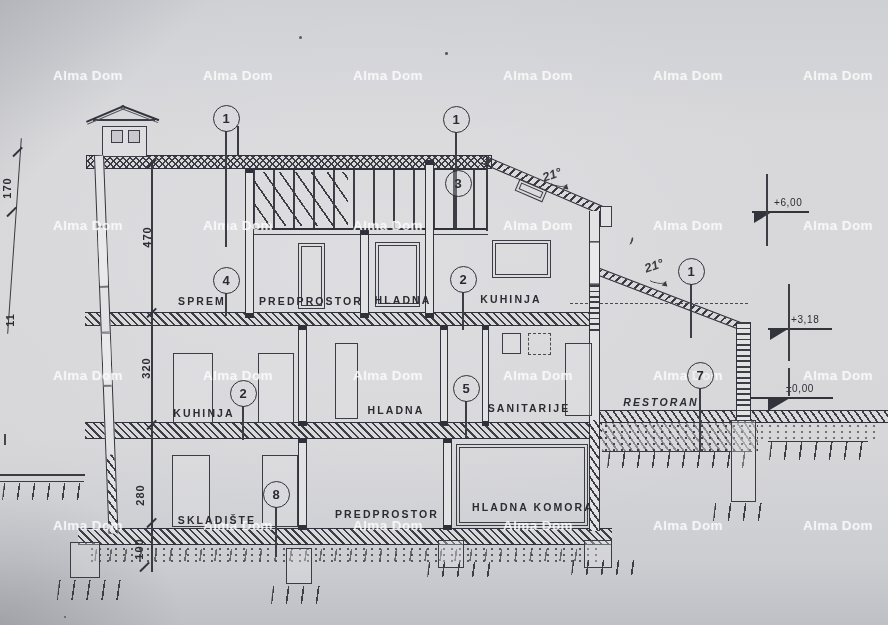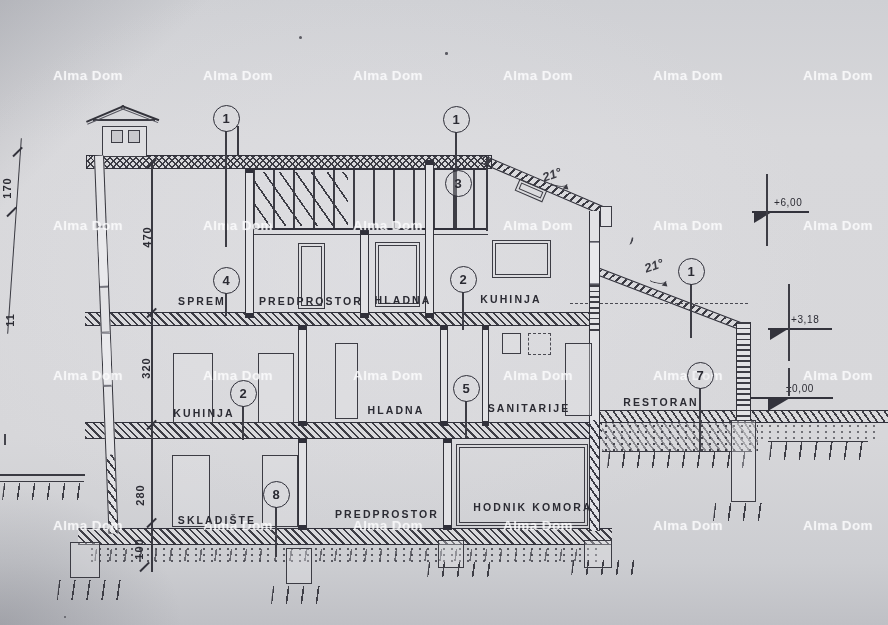--- a/index.html
+++ b/index.html
@@ -194,24 +194,24 @@
       <div class="wm" style="left: 503px; top: 518px;">Alma Dom</div>
       <div class="wm" style="left: 653px; top: 518px;">Alma Dom</div>
       <div class="wm" style="left: 803px; top: 518px;">Alma Dom</div>
       <div class="rlabel" style="left: 202px; top: 301px;">SPREM</div>
       <div class="rlabel" style="left: 311px; top: 301px;">PREDPROSTOR</div>
       <div class="rlabel" style="left: 403px; top: 300px;">HLADNA</div>
       <div class="rlabel" style="left: 511px; top: 299px;">KUHINJA</div>
       <div class="rlabel" style="left: 204px; top: 413px;">KUHINJA</div>
       <div class="rlabel" style="left: 396px; top: 410px;">HLADNA</div>
       <div class="rlabel" style="left: 529px; top: 408px;">SANITARIJE</div>
-      <div class="rlabel" style="left: 661px; top: 402px;">RESTORAN</div>
+      <div class="rlabel" style="left: 661px; top: 402px; font-style: italic;">RESTORAN</div>
       <div class="rlabel" style="left: 217px; top: 520px;">SKLADIŠTE</div>
       <div class="rlabel" style="left: 387px; top: 514px;">PREDPROSTOR</div>
-      <div class="rlabel" style="left: 533px; top: 507px;">HODNIK KOMORA</div>
+      <div class="rlabel" style="left: 533px; top: 507px;">HLADNA KOMORA</div>
       <div class="mk-l" style="left: 225.3px; top: 131px; height: 116px;"></div>
       <div class="mk" style="left: 212.5px; top: 104.5px;">1</div>
       <div class="mk-l" style="left: 455.3px; top: 132px; height: 96px;"></div>
       <div class="mk" style="left: 442.5px; top: 105.5px;">1</div>
       <div class="mk" style="left: 444.5px; top: 169.5px;">3</div>
       <div class="mk-l" style="left: 225.3px; top: 293px; height: 23px;"></div>
       <div class="mk" style="left: 212.5px; top: 266.5px;">4</div>
       <div class="mk-l" style="left: 462.3px; top: 292px; height: 38px;"></div>
       <div class="mk" style="left: 449.5px; top: 265.5px;">2</div>
       <div class="mk-l" style="left: 242.3px; top: 406px; height: 34px;"></div>

